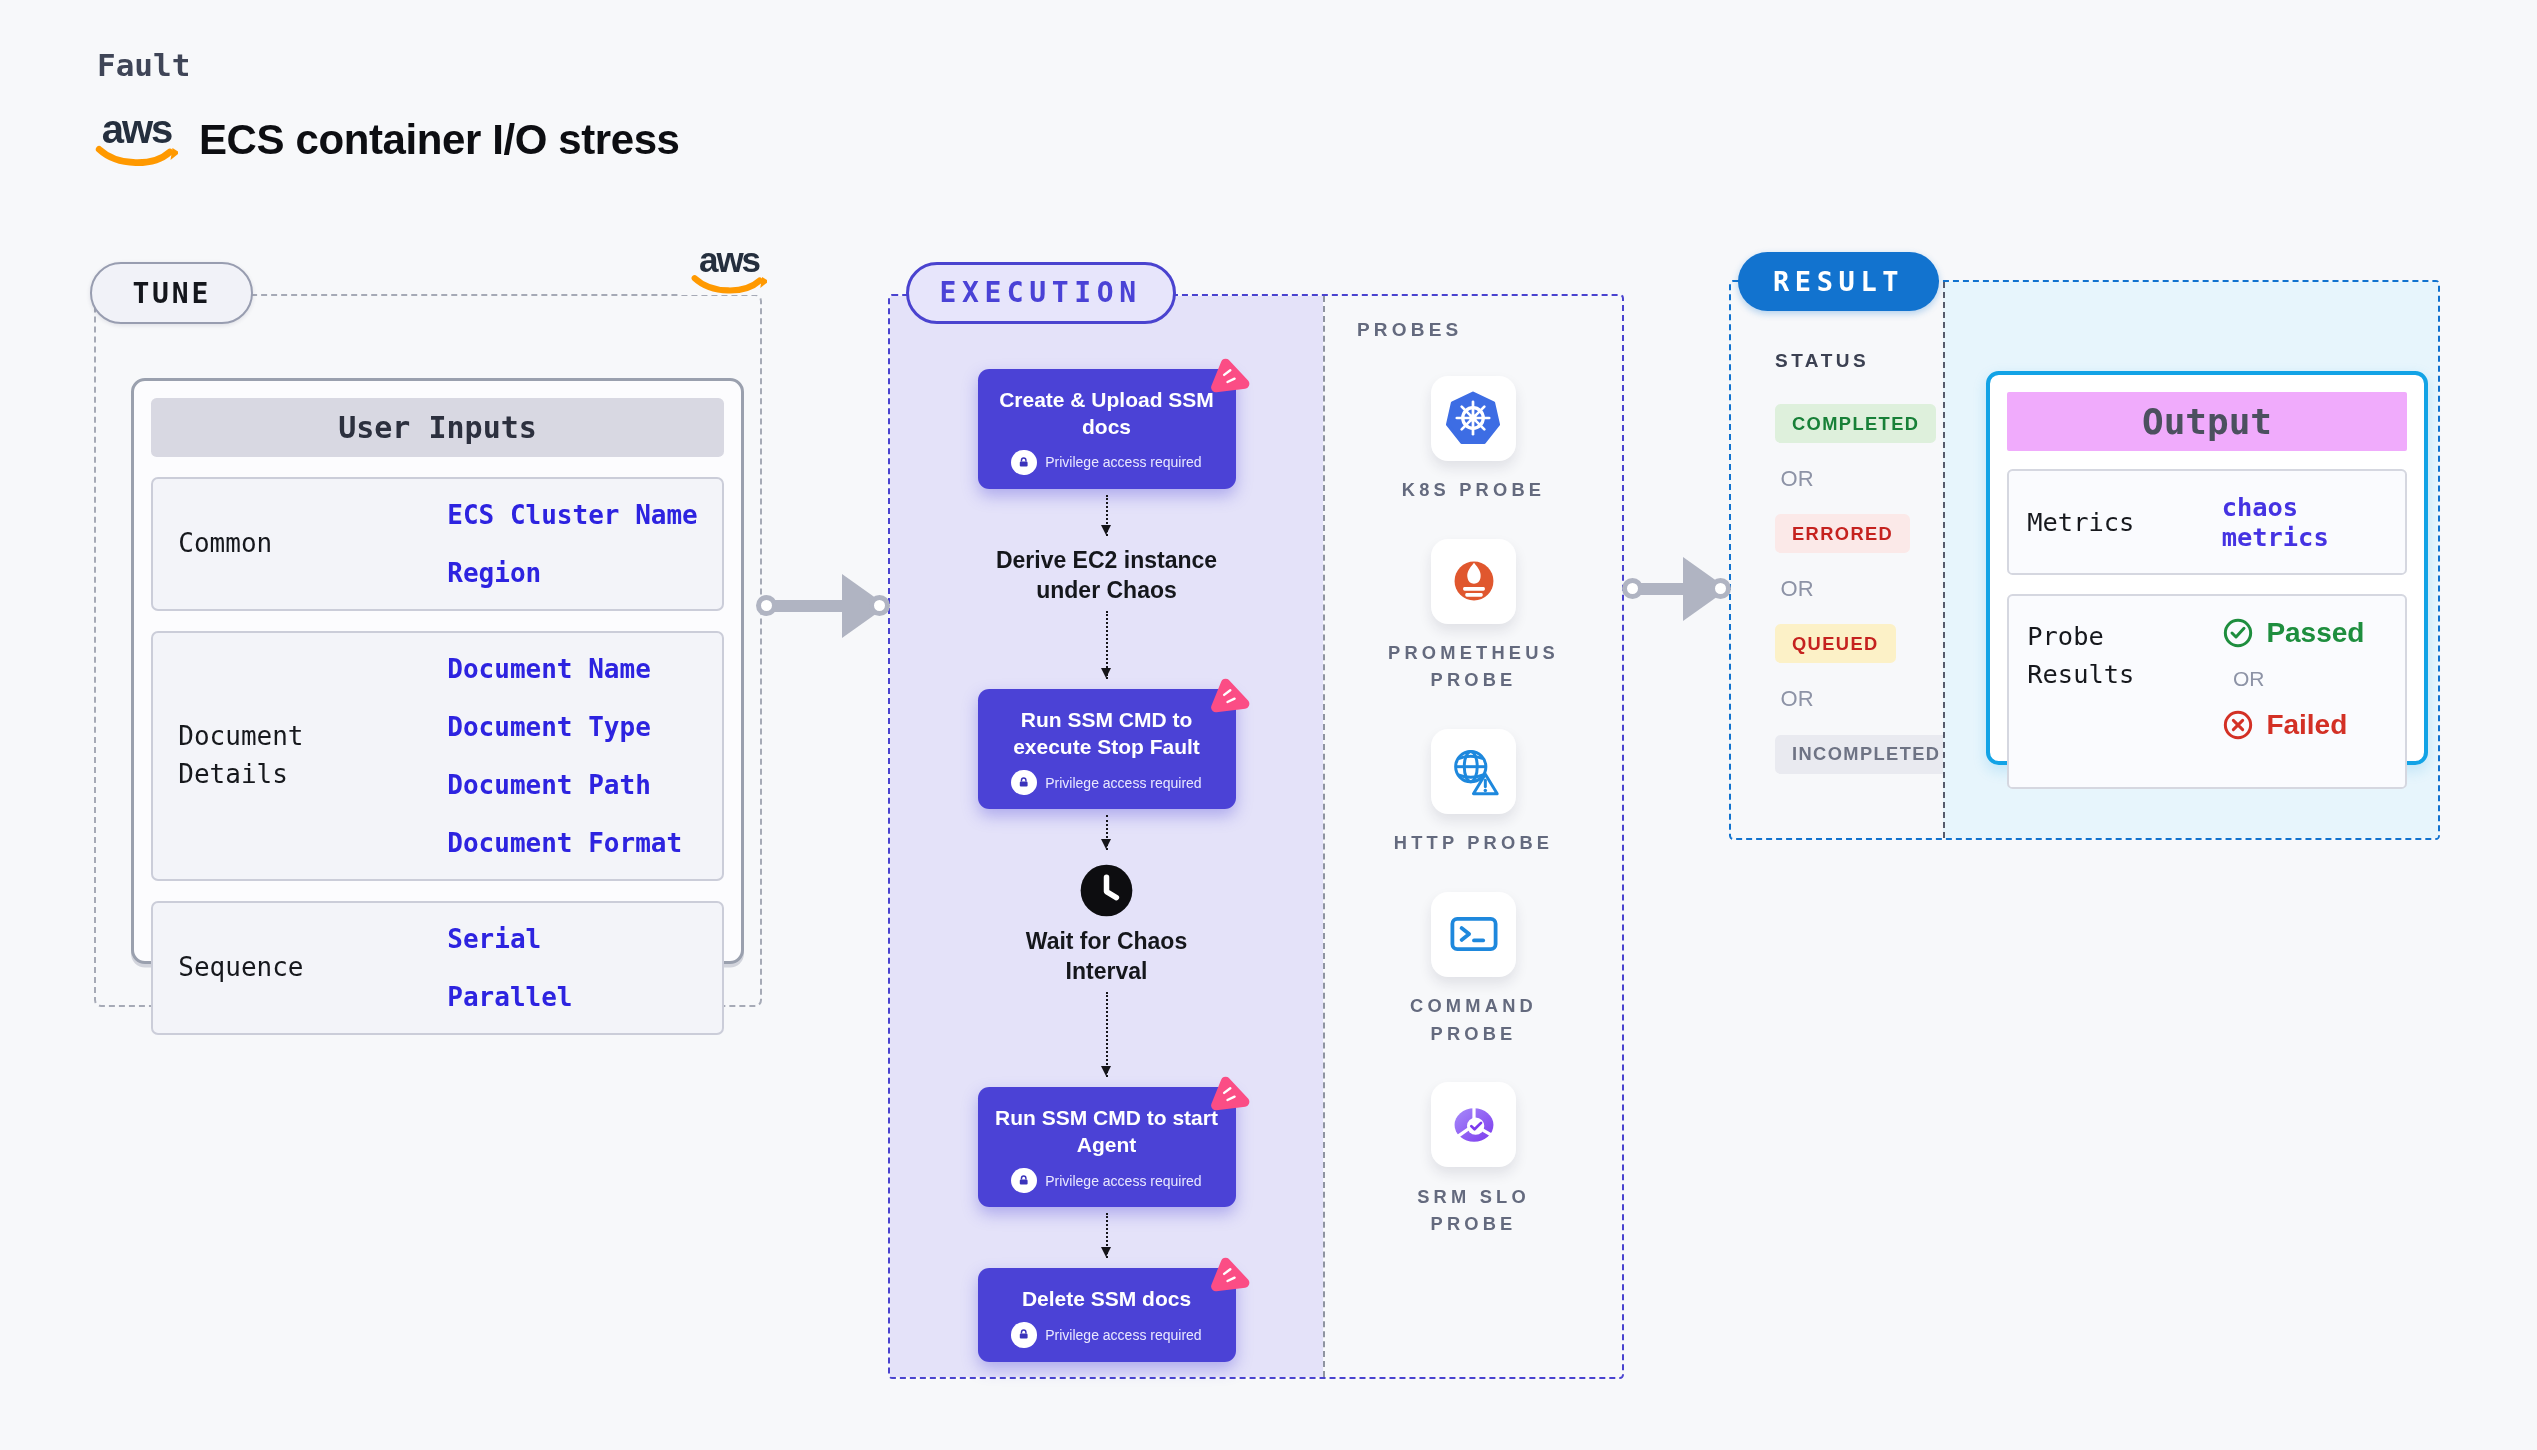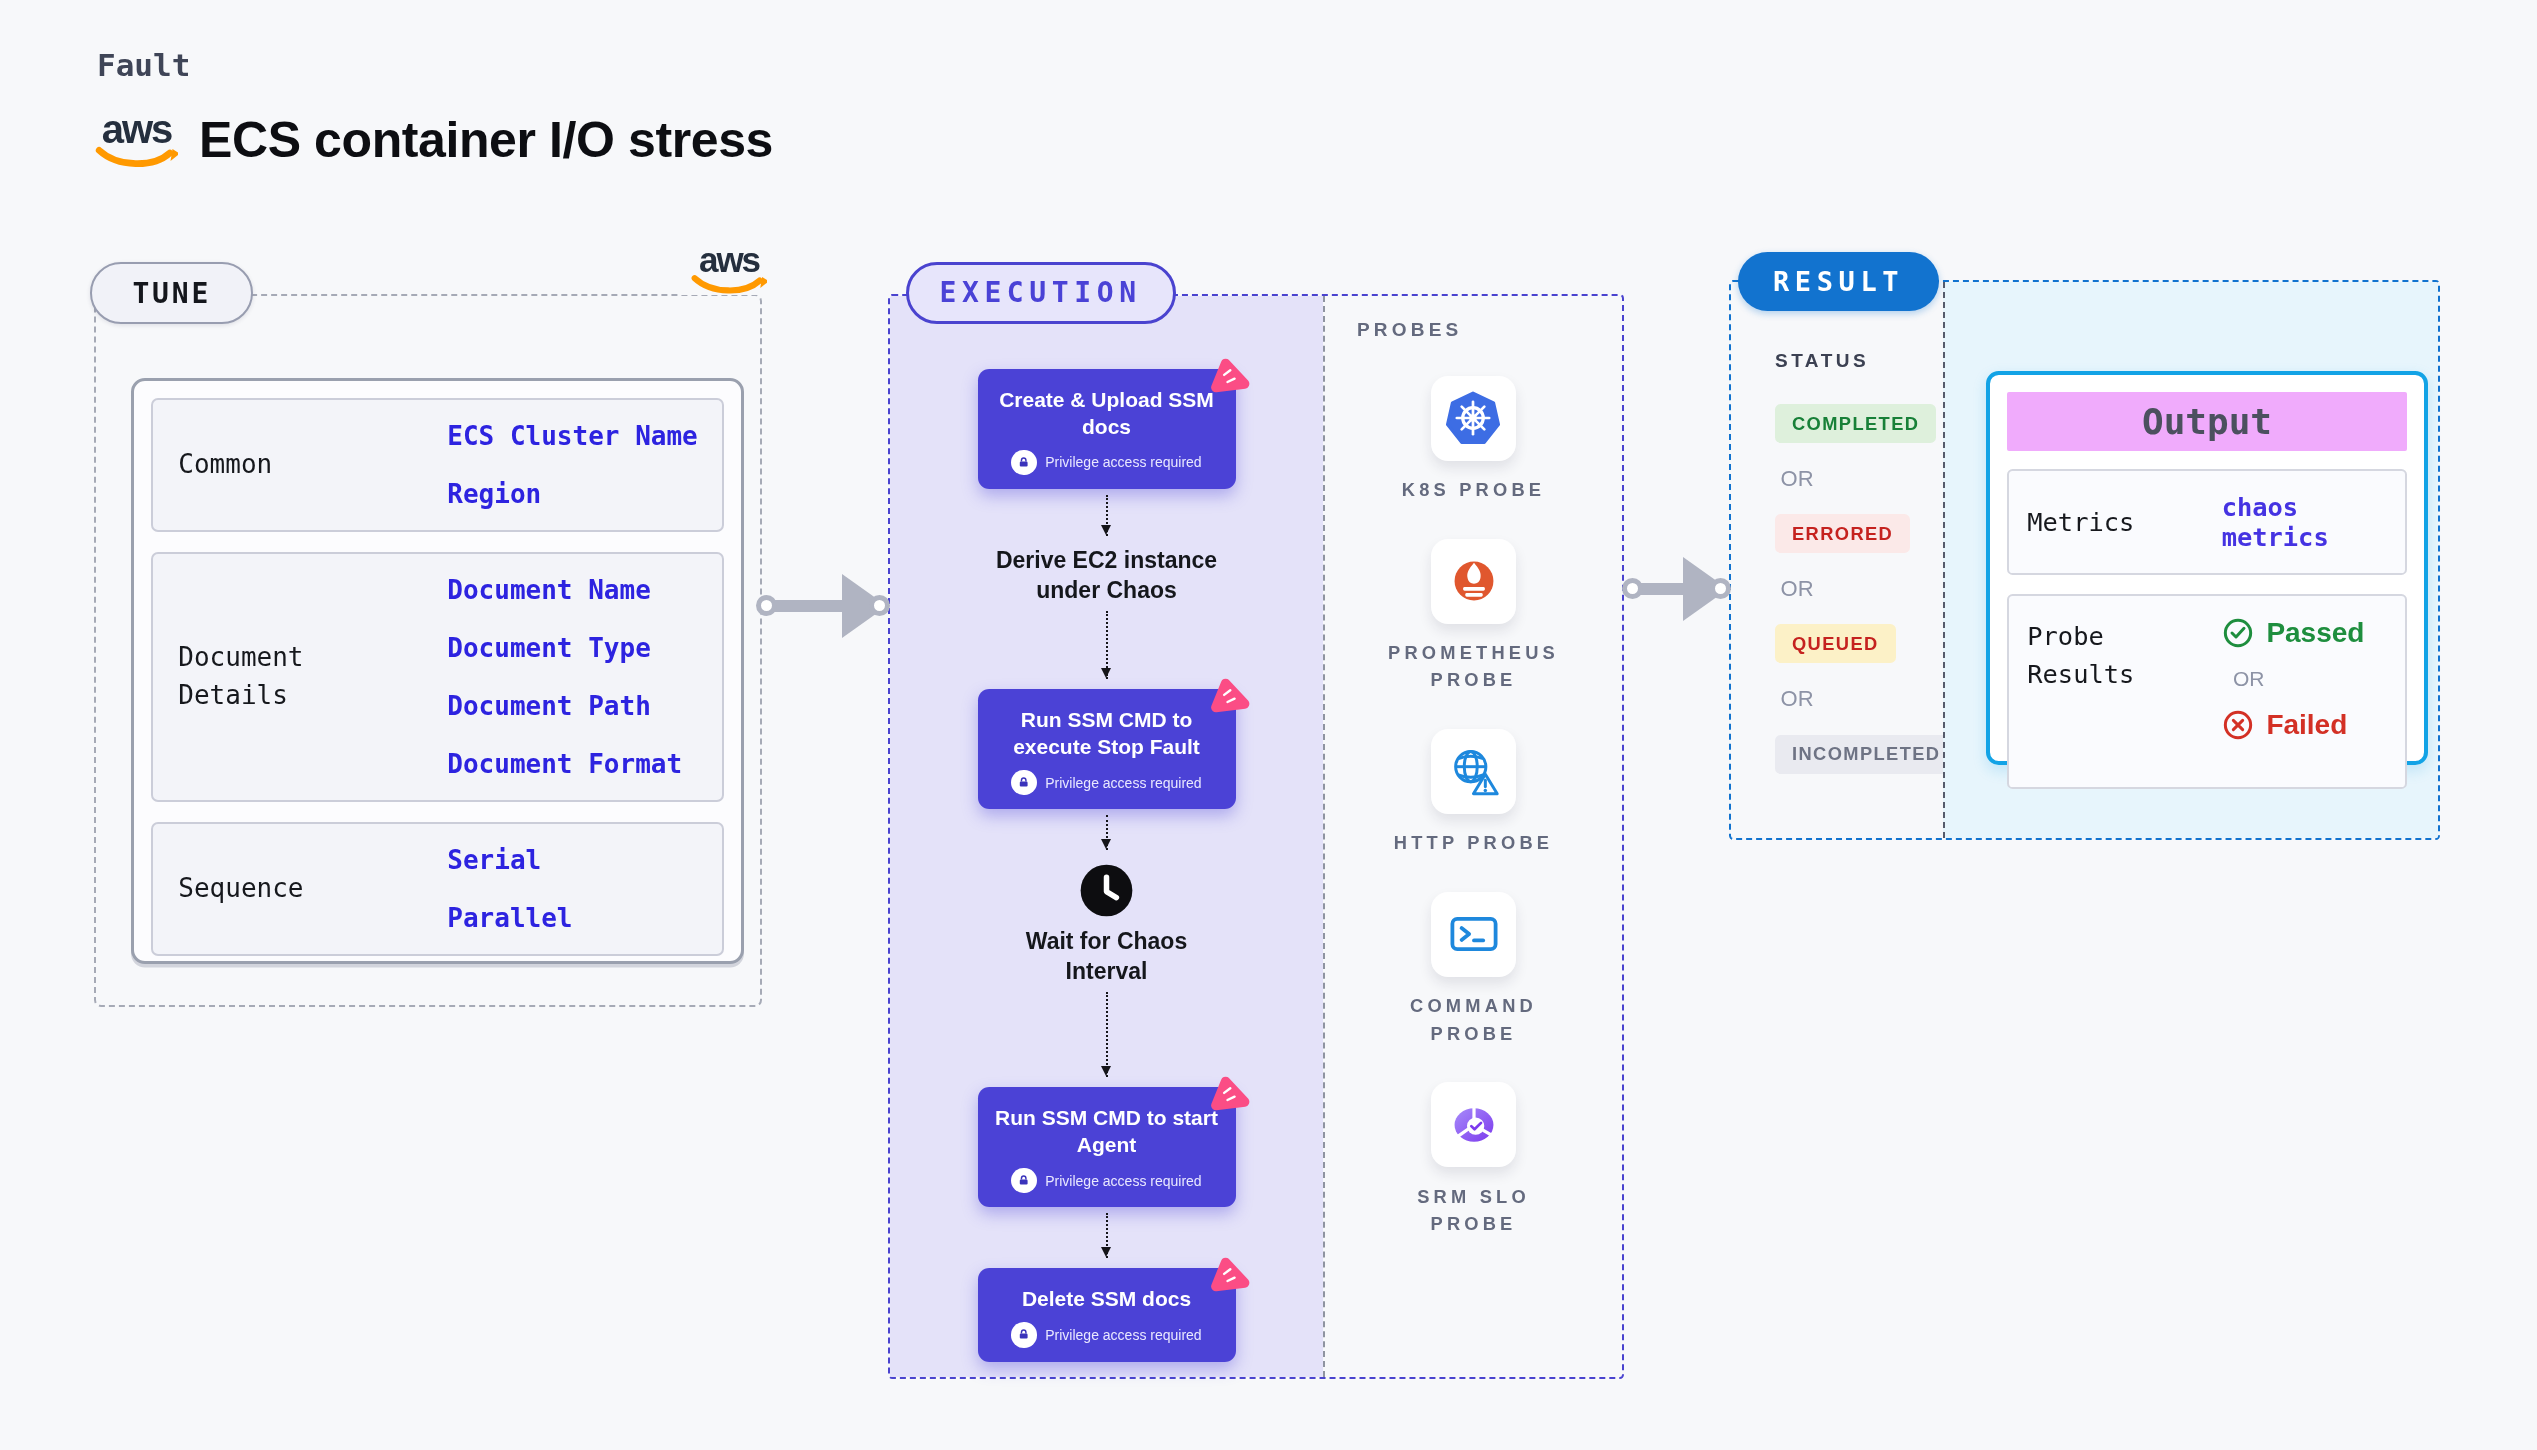--- a/index.html
+++ b/index.html
@@ -5,21 +5,21 @@
   html,body{margin:0;padding:0;background:#f7f8fa;}
   body{width:2538px;height:1451px;position:relative;font-family:"Liberation Sans",sans-serif;overflow:hidden;}
   #canvas{position:absolute;inset:0;}
 
   
   .kicker{position:absolute;left:97px;top:47px;font-family:"DejaVu Sans Mono",monospace;font-size:31px;font-weight:700;color:#3f4557;}
   .brand-row{position:absolute;left:95px;top:111px;display:flex;align-items:center;gap:21px;}
   .aws-logo{display:flex;flex-direction:column;align-items:center;line-height:.9;}
   .aws-text{font-weight:800;font-size:40px;color:#252f3e;letter-spacing:-2.1px;}
   .aws-swoosh{margin-top:-2.8px;}
-  .page-title{font-size:50px;font-weight:800;color:#0d0e12;letter-spacing:-0.4px;}
+  .page-title{font-size:42px;font-weight:800;color:#0d0e12;letter-spacing:-0.4px;}
 
   
   .pill{position:absolute;font-family:"DejaVu Sans Mono",monospace;font-weight:700;border-radius:42px;white-space:nowrap;z-index:5;}
 
   
   .tune-box{position:absolute;left:94px;top:294px;width:664px;height:709px;border:2.8px dashed #a6aab6;border-radius:7px;}
   .tune-pill{left:-5.6px;top:-34px;background:#f1f2f8;border:2.8px solid #989db0;color:#15171d;font-size:28px;letter-spacing:2.8px;padding:12.7px 40px;box-shadow:0 1.4px 4.2px rgba(40,45,70,.12);}
   .aws-small{position:absolute;right:-17px;top:-52px;background:#f7f8fa;padding:0 10px;z-index:4;}
   .aws-small .aws-text{font-size:35px;}
   .ui-card{position:absolute;left:35px;top:82px;width:613px;height:586px;background:#fcfcfe;border:3.5px solid #9aa0ae;border-radius:14px;padding:17px;box-sizing:border-box;box-shadow:0 3.5px 0 rgba(140,146,162,.35);}
@@ -100,20 +100,21 @@
       <div class="aws-logo">
         <span class="aws-text">aws</span>
         <svg class="aws-swoosh" width="76" height="22.6" viewBox="0 0 124 36">
           <path d="M6 8 C34 34 88 34 112 12" stroke="#ff9900" stroke-width="10" fill="none" stroke-linecap="round"></path>
           <path d="M116 6 l-3 18 14-11 z" fill="#ff9900"></path>
         </svg>
       </div>
     </div>
 
     <div class="ui-card">
+      <div class="ui-header">User Inputs</div>
       <div class="ui-rows">
         <div class="ui-row">
           <div class="ui-row-label">Common</div>
           <div class="ui-row-values">
             <span>ECS Cluster Name</span>
             <span>Region</span>
           </div>
         </div>
         <div class="ui-row">
           <div class="ui-row-label">Document Details</div>

